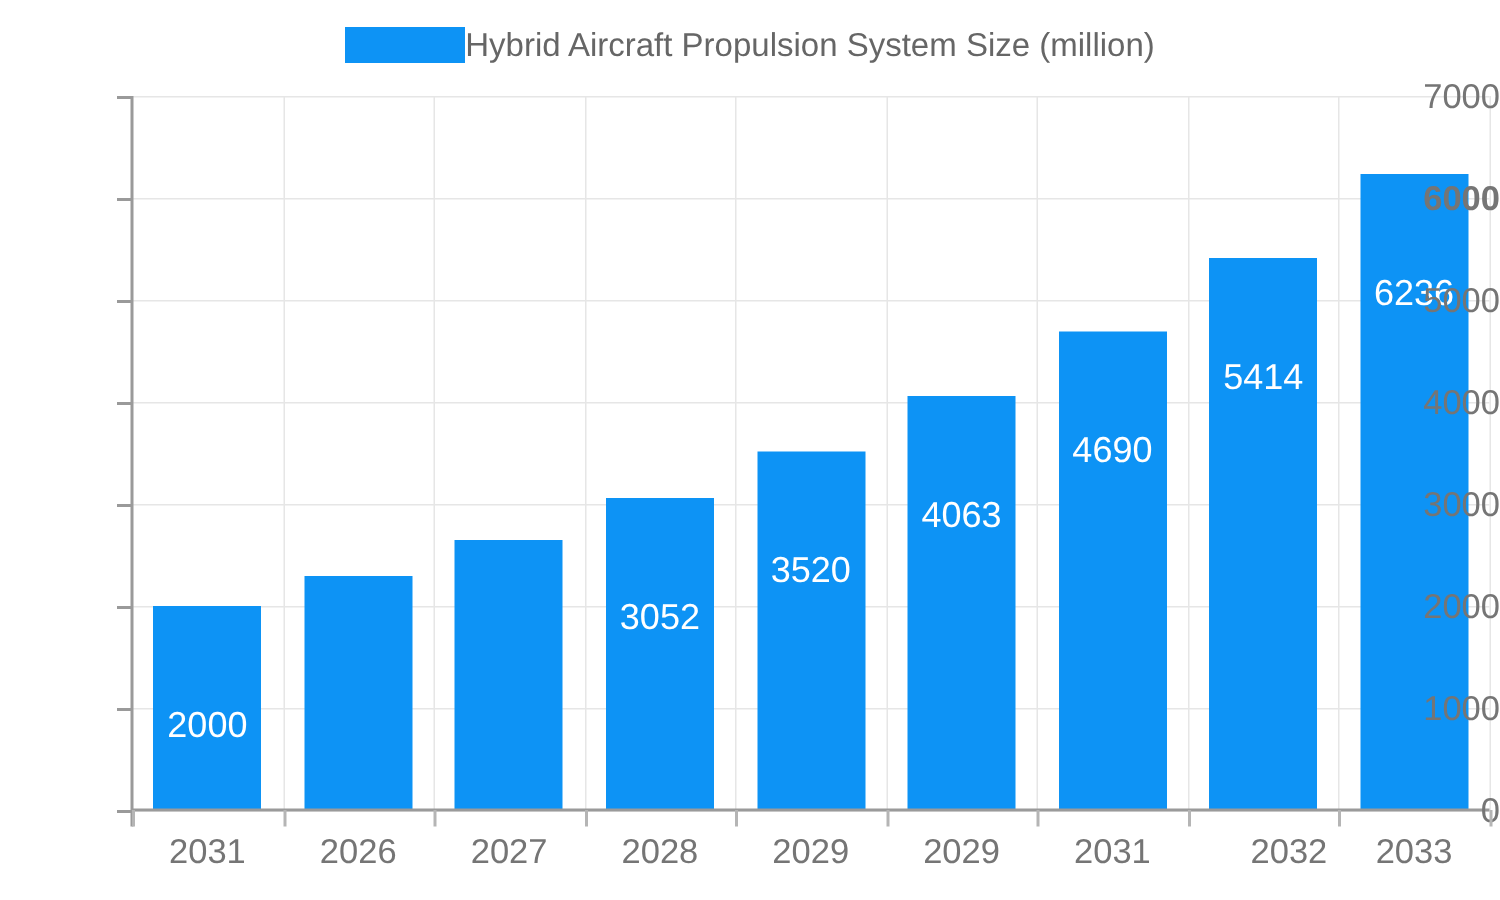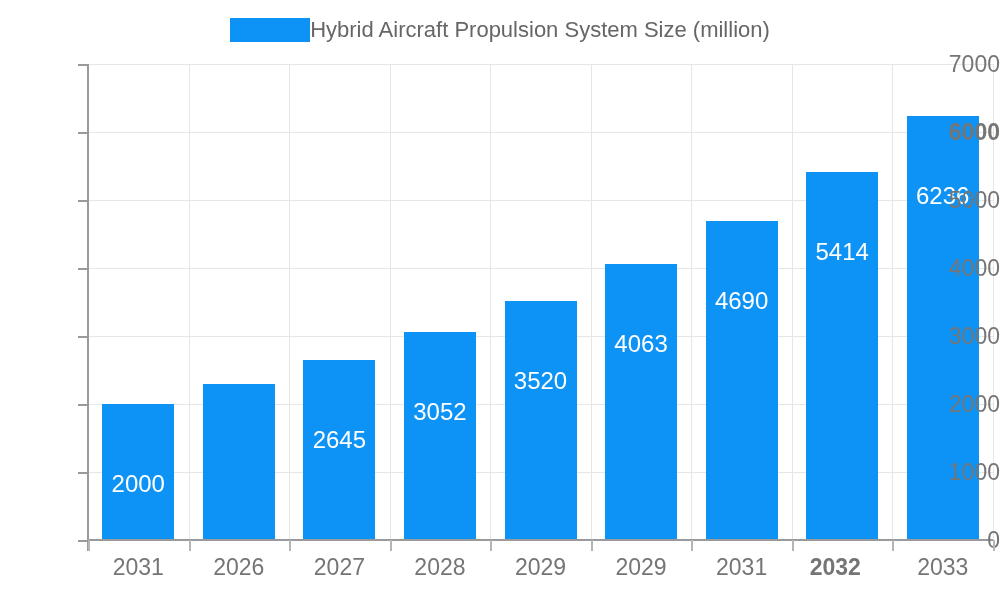--- a/index.html
+++ b/index.html
@@ -166,21 +166,20 @@
       <div class="gridline-v" style="left: 402px;"></div>
       <div class="gridline-v" style="left: 503px;"></div>
       <div class="gridline-v" style="left: 603px;"></div>
       <div class="gridline-v" style="left: 704px;"></div>
       <div class="gridline-v" style="left: 804px;"></div>
       <div class="gridline-v" style="left: 905px;"></div>
       <div class="bar" title="2025: 2000" style="left: 14.2778px; width: 72px; height: 136px; background: rgb(13, 147, 245);"></div>
       <div class="bar-value-label" style="left: 0.277778px; width: 100px; top: 408px;">2000</div>
       <div class="bar" title="2026: 2300" style="left: 114.833px; width: 72px; height: 156.4px; background: rgb(13, 147, 245);"></div>
       <div class="bar" title="2027: 2645" style="left: 215.389px; width: 72px; height: 179.86px; background: rgb(13, 147, 245);"></div>
-      <div class="bar-value-label" style="left: 201.389px; width: 100px; top: 364.14px;">2645</div>
       <div class="bar" title="2028: 3052" style="left: 315.944px; width: 72px; height: 207.536px; background: rgb(13, 147, 245);"></div>
       <div class="bar-value-label" style="left: 301.944px; width: 100px; top: 336.464px;">3052</div>
       <div class="bar" title="2029: 3520" style="left: 416.5px; width: 72px; height: 239.36px; background: rgb(13, 147, 245);"></div>
       <div class="bar-value-label" style="left: 402.5px; width: 100px; top: 304.64px;">3520</div>
       <div class="bar" title="2030: 4063" style="left: 517.056px; width: 72px; height: 276.284px; background: rgb(13, 147, 245);"></div>
       <div class="bar-value-label" style="left: 503.056px; width: 100px; top: 267.716px;">4063</div>
       <div class="bar" title="2031: 4690" style="left: 617.611px; width: 72px; height: 318.92px; background: rgb(13, 147, 245);"></div>
       <div class="bar-value-label" style="left: 603.611px; width: 100px; top: 225.08px;">4690</div>
       <div class="bar" title="2032: 5414" style="left: 718.167px; width: 72px; height: 368.152px; background: rgb(13, 147, 245);"></div>
       <div class="bar-value-label" style="left: 704.167px; width: 100px; top: 175.848px;">5414</div>
@@ -220,17 +219,17 @@
       <div class="x-tick-mark" style="left: 892px;"></div>
       <div class="x-tick-mark" style="left: 993px;"></div>
       <div class="x-tick-mark" style="left: 88px;"></div>
       <div class="x-tick-label" style="left: 88px; width: 100.556px;">2031</div>
       <div class="x-tick-label" style="left: 188.556px; width: 100.556px;">2026</div>
       <div class="x-tick-label" style="left: 289.111px; width: 100.556px;">2027</div>
       <div class="x-tick-label" style="left: 389.667px; width: 100.556px;">2028</div>
       <div class="x-tick-label" style="left: 490.222px; width: 100.556px;">2029</div>
       <div class="x-tick-label" style="left: 590.778px; width: 100.556px;">2029</div>
       <div class="x-tick-label" style="left: 691.333px; width: 100.556px;">2031</div>
-      <div class="x-tick-label" style="left: 785px; width: 100.556px; font-weight: bold;">2032</div>
+      <div class="x-tick-label" style="left: 809px; width: 100.556px;">2032</div>
       <div class="x-tick-label" style="left: 892.444px; width: 100.556px;">2033</div>
     </div>
 
 </div>
 
 </body></html>

